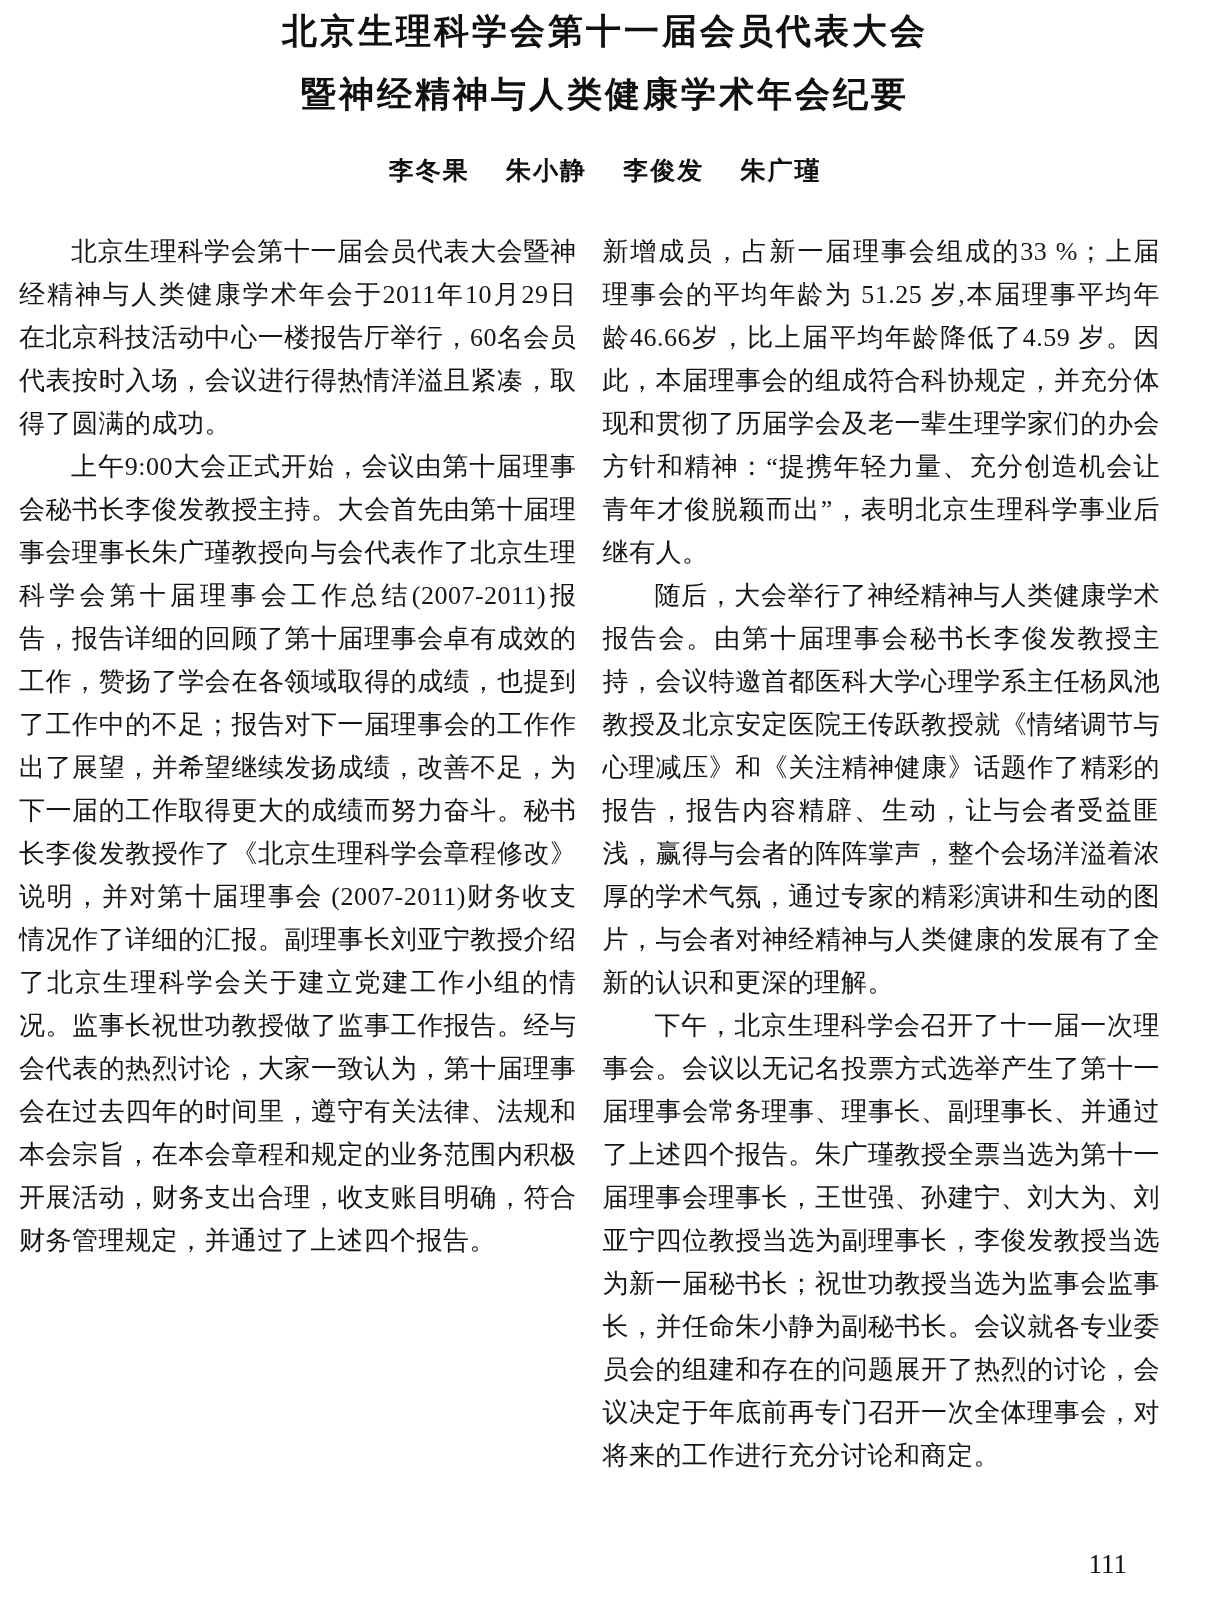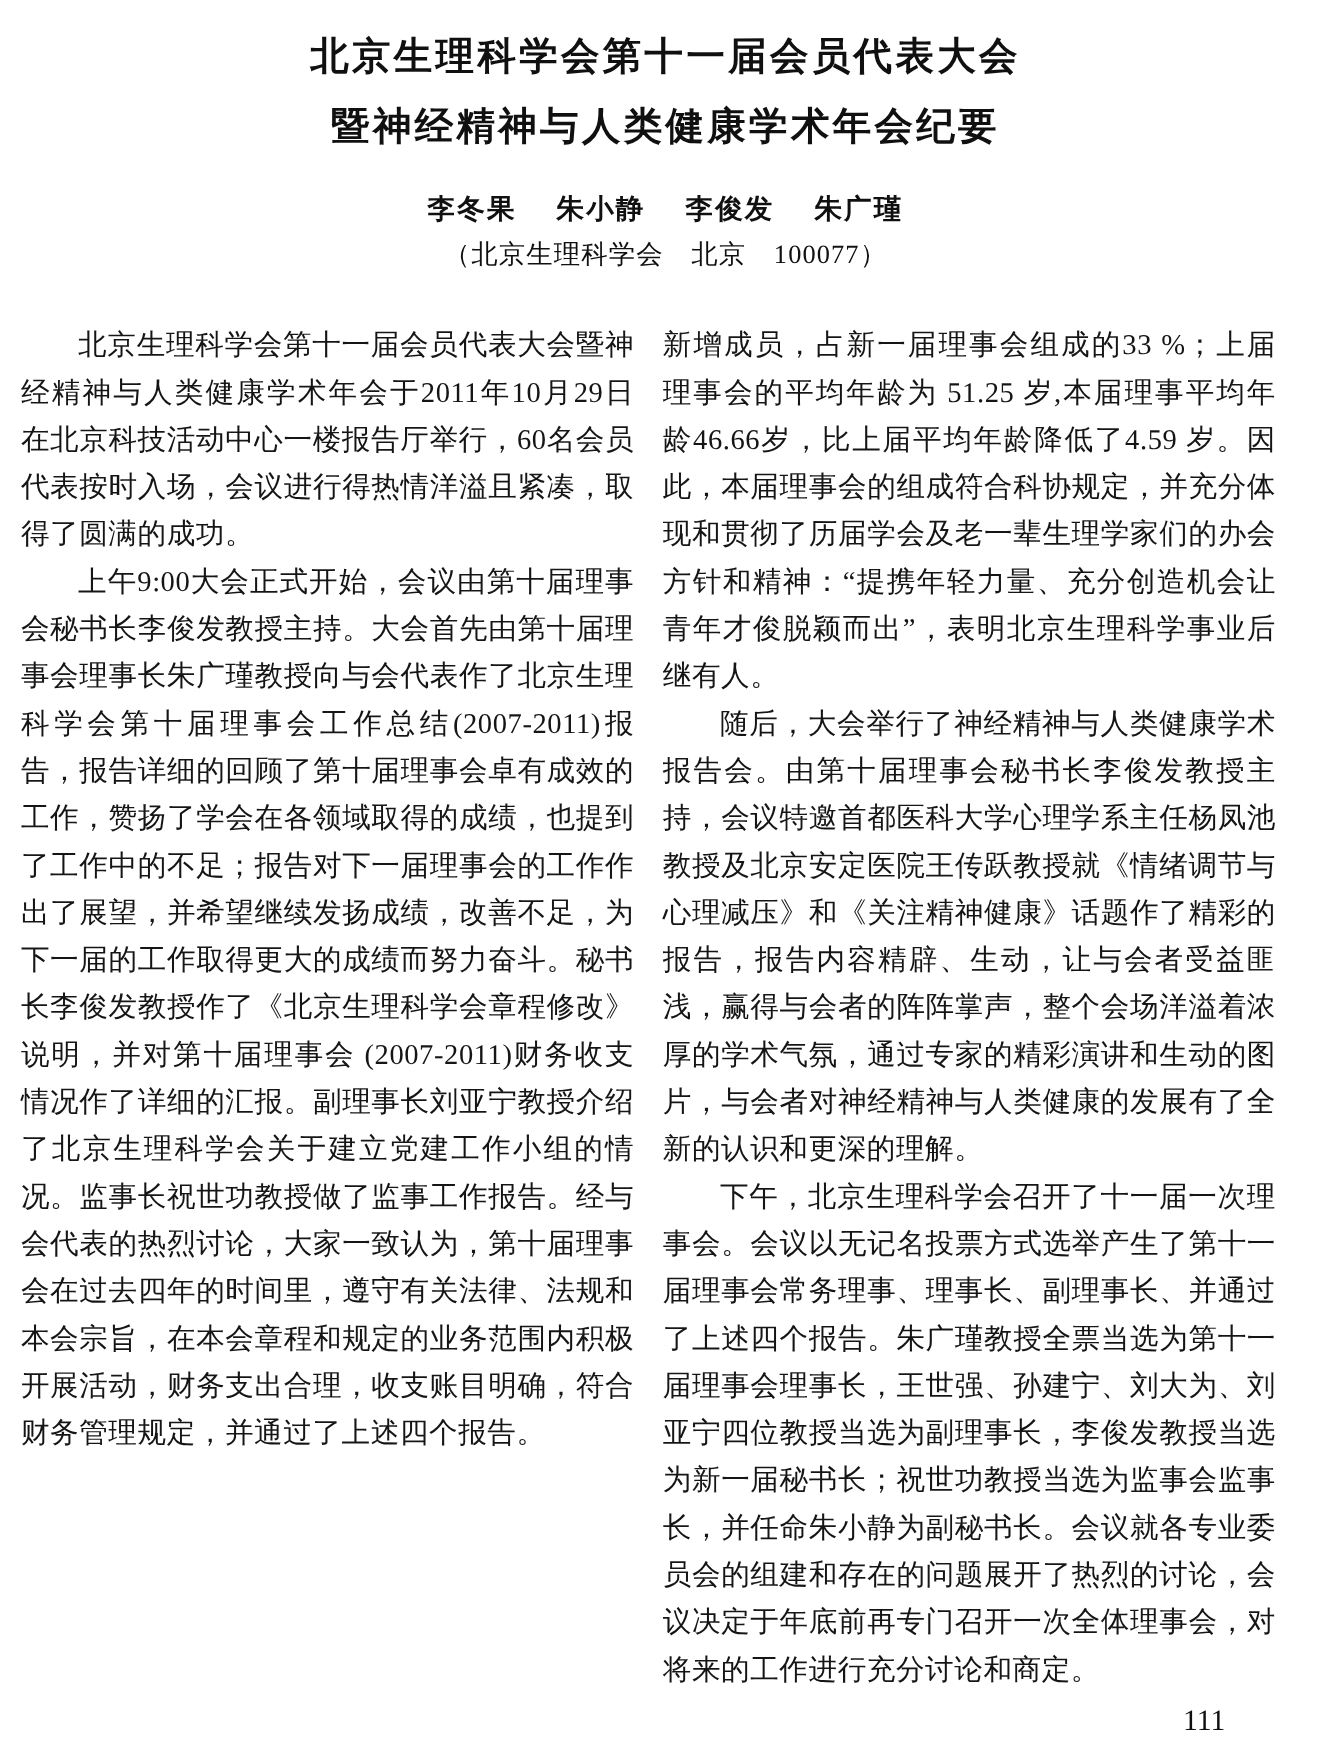--- a/index.html
+++ b/index.html
@@ -11,21 +11,20 @@
     position: relative;
     width: 1210px;
     height: 1604px;
     background: #ffffff;
     color: #151515;
     font-family: "Liberation Serif", "DejaVu Serif", serif;
     overflow: hidden;
     box-sizing: border-box;
   }
   .title-block {
-    padding-top: 20px;
     text-align: center;
   }
   .title-line {
     font-size: 35px;
     font-weight: bold;
     line-height: 63px;
     letter-spacing: 3px;
     color: #101010;
   }
   .authors-line {
@@ -66,21 +65,21 @@
     text-justify: inter-character;
     letter-spacing: 0.5px;
     color: #151515;
     word-break: break-all;
   }
   .para.indent {
     text-indent: 2em;
   }
   .page-number {
     position: absolute;
-    right: 96px;
+    right: 83px;
     bottom: 24px;
     font-size: 27px;
     color: #101010;
   }
 </style>
 </head>
 <body>
 
 <div class="page">
 
@@ -89,21 +88,20 @@
     <div class="title-line">暨神经精神与人类健康学术年会纪要</div>
   </div>
 
   <div class="authors-line">
     <span class="author">李冬果</span>
     <span class="author">朱小静</span>
     <span class="author">李俊发</span>
     <span class="author">朱广瑾</span>
   </div>
 
-  <div class="affiliation-line">（北京生理科学会　北京　100077）</div>
 
   <div class="columns">
     <div class="col">
       <p class="para indent">北京生理科学会第十一届会员代表大会暨神经精神与人类健康学术年会于2011年10月29日在北京科技活动中心一楼报告厅举行，60名会员代表按时入场，会议进行得热情洋溢且紧凑，取得了圆满的成功。</p>
       <p class="para indent">上午9:00大会正式开始，会议由第十届理事会秘书长李俊发教授主持。大会首先由第十届理事会理事长朱广瑾教授向与会代表作了北京生理科学会第十届理事会工作总结(2007-2011)报告，报告详细的回顾了第十届理事会卓有成效的工作，赞扬了学会在各领域取得的成绩，也提到了工作中的不足；报告对下一届理事会的工作作出了展望，并希望继续发扬成绩，改善不足，为下一届的工作取得更大的成绩而努力奋斗。秘书长李俊发教授作了《北京生理科学会章程修改》说明，并对第十届理事会 (2007-2011)财务收支情况作了详细的汇报。副理事长刘亚宁教授介绍了北京生理科学会关于建立党建工作小组的情况。监事长祝世功教授做了监事工作报告。经与会代表的热烈讨论，大家一致认为，第十届理事会在过去四年的时间里，遵守有关法律、法规和本会宗旨，在本会章程和规定的业务范围内积极开展活动，财务支出合理，收支账目明确，符合财务管理规定，并通过了上述四个报告。</p>
     </div>
     <div class="col">
       <p class="para">新增成员，占新一届理事会组成的33 %；上届理事会的平均年龄为 51.25 岁,本届理事平均年龄46.66岁，比上届平均年龄降低了4.59 岁。因此，本届理事会的组成符合科协规定，并充分体现和贯彻了历届学会及老一辈生理学家们的办会方针和精神：“提携年轻力量、充分创造机会让青年才俊脱颖而出”，表明北京生理科学事业后继有人。</p>
       <p class="para indent">随后，大会举行了神经精神与人类健康学术报告会。由第十届理事会秘书长李俊发教授主持，会议特邀首都医科大学心理学系主任杨凤池教授及北京安定医院王传跃教授就《情绪调节与心理减压》和《关注精神健康》话题作了精彩的报告，报告内容精辟、生动，让与会者受益匪浅，赢得与会者的阵阵掌声，整个会场洋溢着浓厚的学术气氛，通过专家的精彩演讲和生动的图片，与会者对神经精神与人类健康的发展有了全新的认识和更深的理解。</p>
       <p class="para indent">下午，北京生理科学会召开了十一届一次理事会。会议以无记名投票方式选举产生了第十一届理事会常务理事、理事长、副理事长、并通过了上述四个报告。朱广瑾教授全票当选为第十一届理事会理事长，王世强、孙建宁、刘大为、刘亚宁四位教授当选为副理事长，李俊发教授当选为新一届秘书长；祝世功教授当选为监事会监事长，并任命朱小静为副秘书长。会议就各专业委员会的组建和存在的问题展开了热烈的讨论，会议决定于年底前再专门召开一次全体理事会，对将来的工作进行充分讨论和商定。</p>

